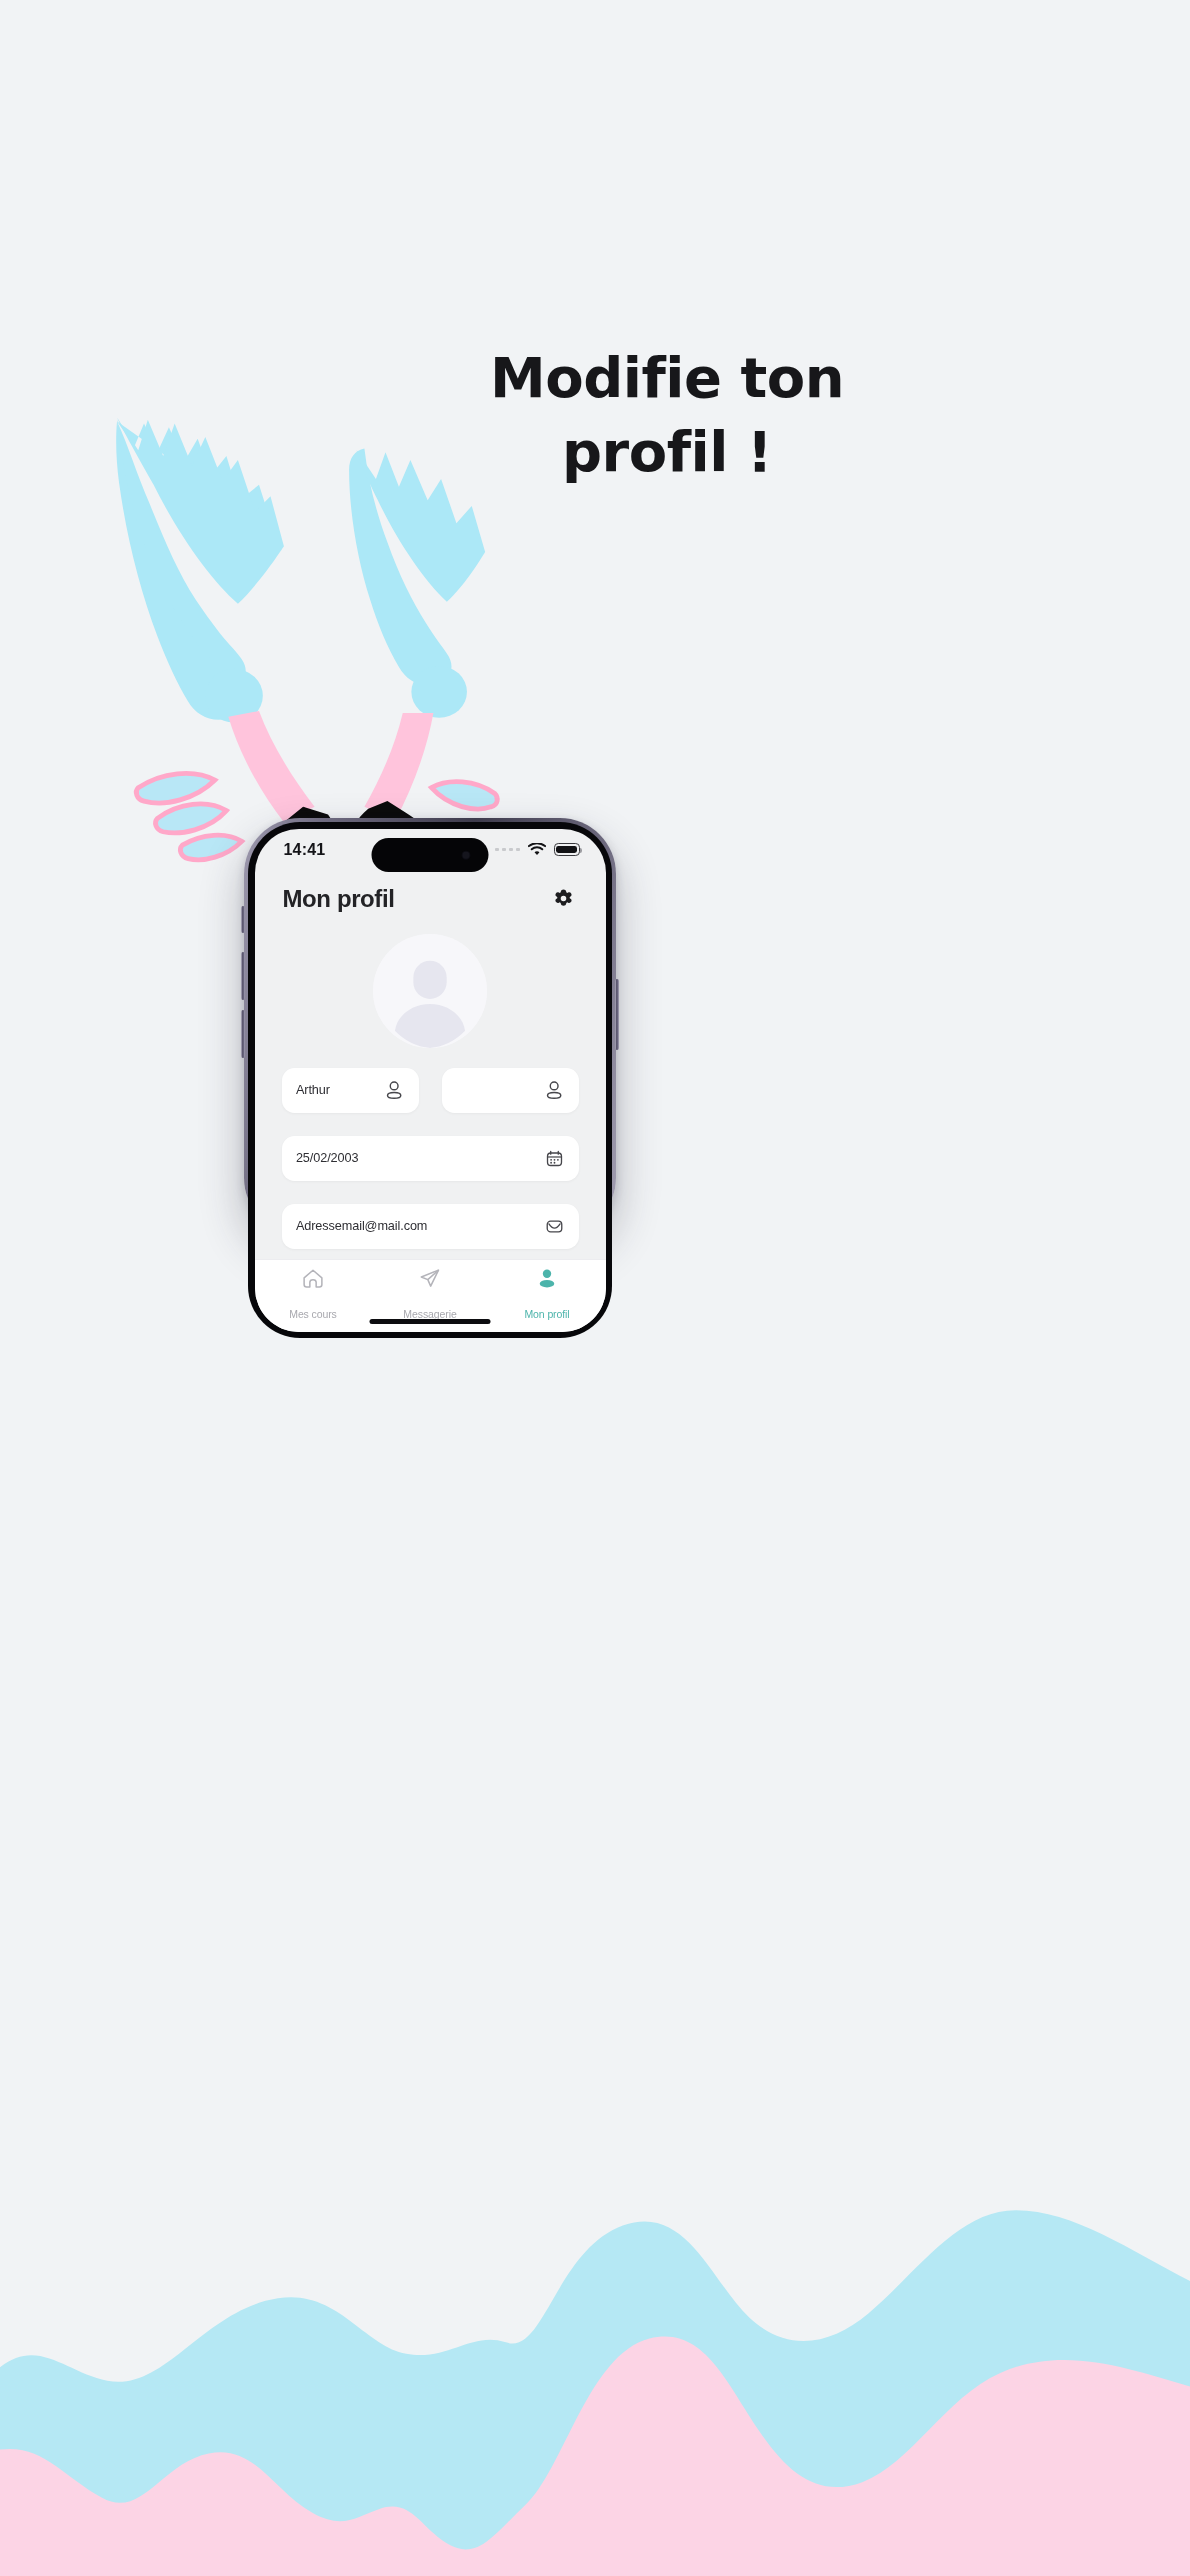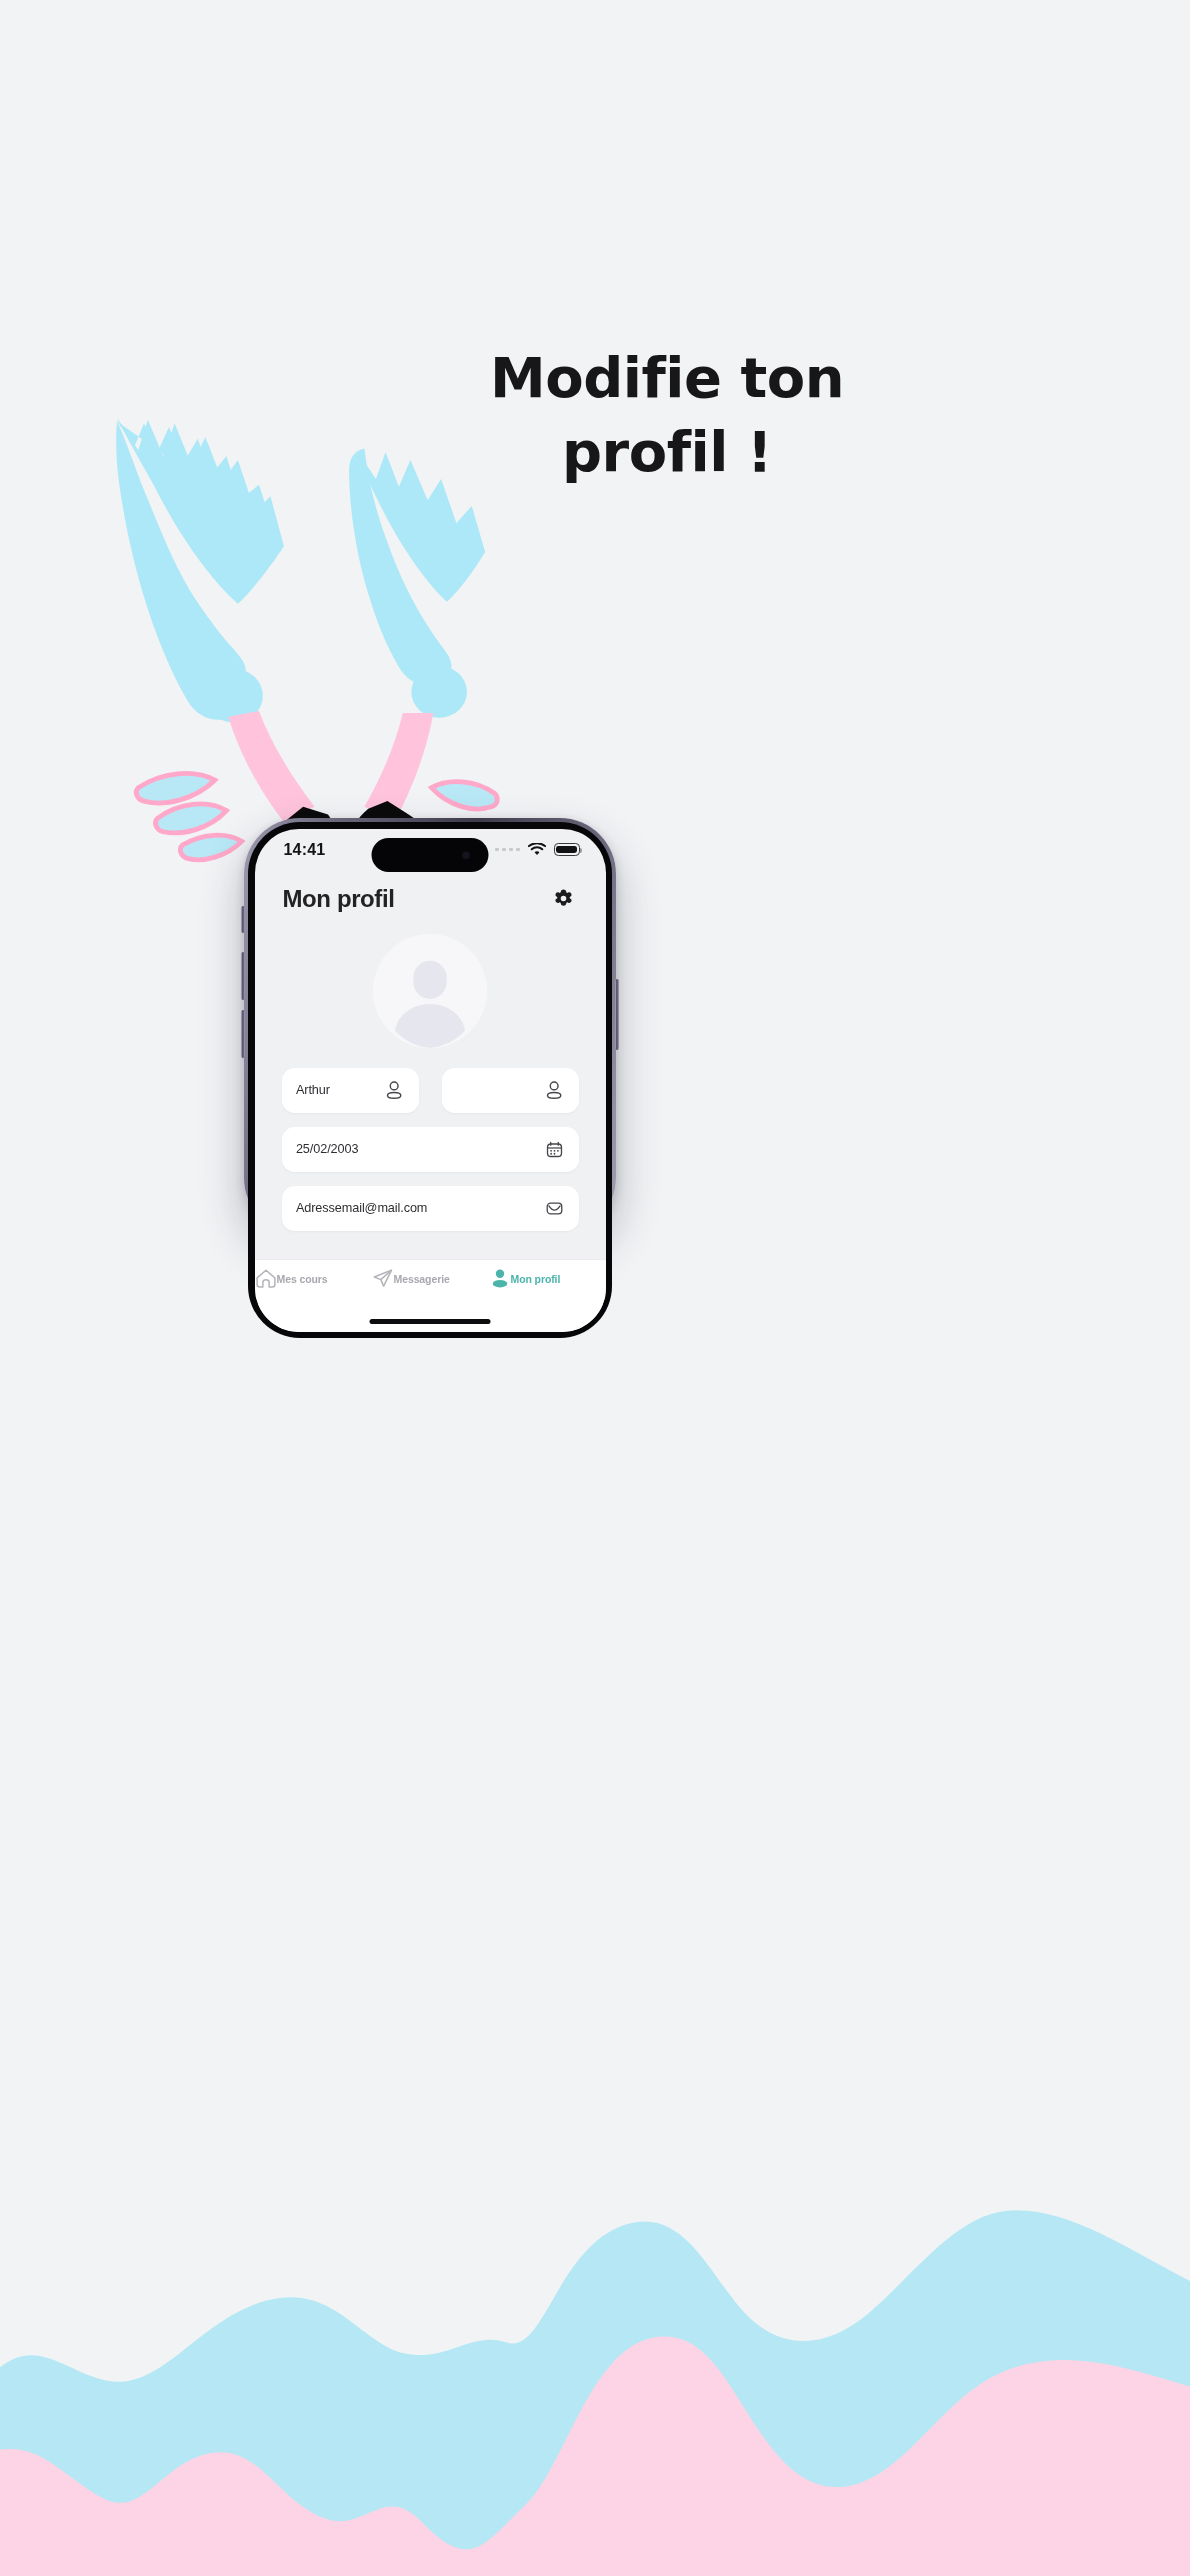--- a/index.html
+++ b/index.html
@@ -92,36 +92,36 @@
   .app-title{font-weight:bold;font-size:24px;color:#232326;letter-spacing:-0.4px;}
   .gear-btn{width:29px;height:29px;display:flex;align-items:center;justify-content:center;}
 
   .avatar{
     position:absolute;left:50%;transform:translateX(-50%);top:105px;
     width:114px;height:114px;border-radius:50%;
     background:#f7f7fa;overflow:hidden;
   }
 
   .form{position:absolute;left:0;top:239px;width:351px;padding:0 27px;box-sizing:border-box;}
-  .row{display:flex;gap:23px;margin-bottom:14px;}
+  .row{display:flex;gap:23px;margin-bottom:23px;}
   .field{
     flex:1;background:#ffffff;border-radius:12.5px;height:45px;
     display:flex;align-items:center;justify-content:space-between;
     padding:0 14.4px;box-sizing:border-box;
     box-shadow:0 1px 2.9px rgba(22,22,30,.045);
   }
   .field .val{font-size:12.7px;color:#2e2e33;letter-spacing:-0.1px;white-space:nowrap;overflow:hidden;}
   .field .ic{flex:0 0 auto;display:flex;align-items:center;justify-content:center;width:20px;height:20px;}
 
   .tabbar{
     position:absolute;left:0;bottom:0;width:351px;height:73px;
     background:#ffffff;border-top:1px solid #ececef;
     display:flex;align-items:flex-start;padding-top:8.6px;box-sizing:border-box;
   }
-  .tab{flex:1;display:flex;align-items:center;gap:0;font-weight:bold;}
+  .tab{flex:1;display:flex;flex-direction:column;align-items:center;gap:19px;}
   .tab .tl{font-size:10.5px;color:#a8a8ae;letter-spacing:-0.1px;}
   .tab.active .tl{color:#4cb4ab;}
   .home-ind{
     position:absolute;left:50%;transform:translateX(-50%);bottom:7.7px;
     width:121px;height:4.8px;border-radius:2.9px;background:#0d0d10;
   }
 </style>
 </head>
 <body>
 

